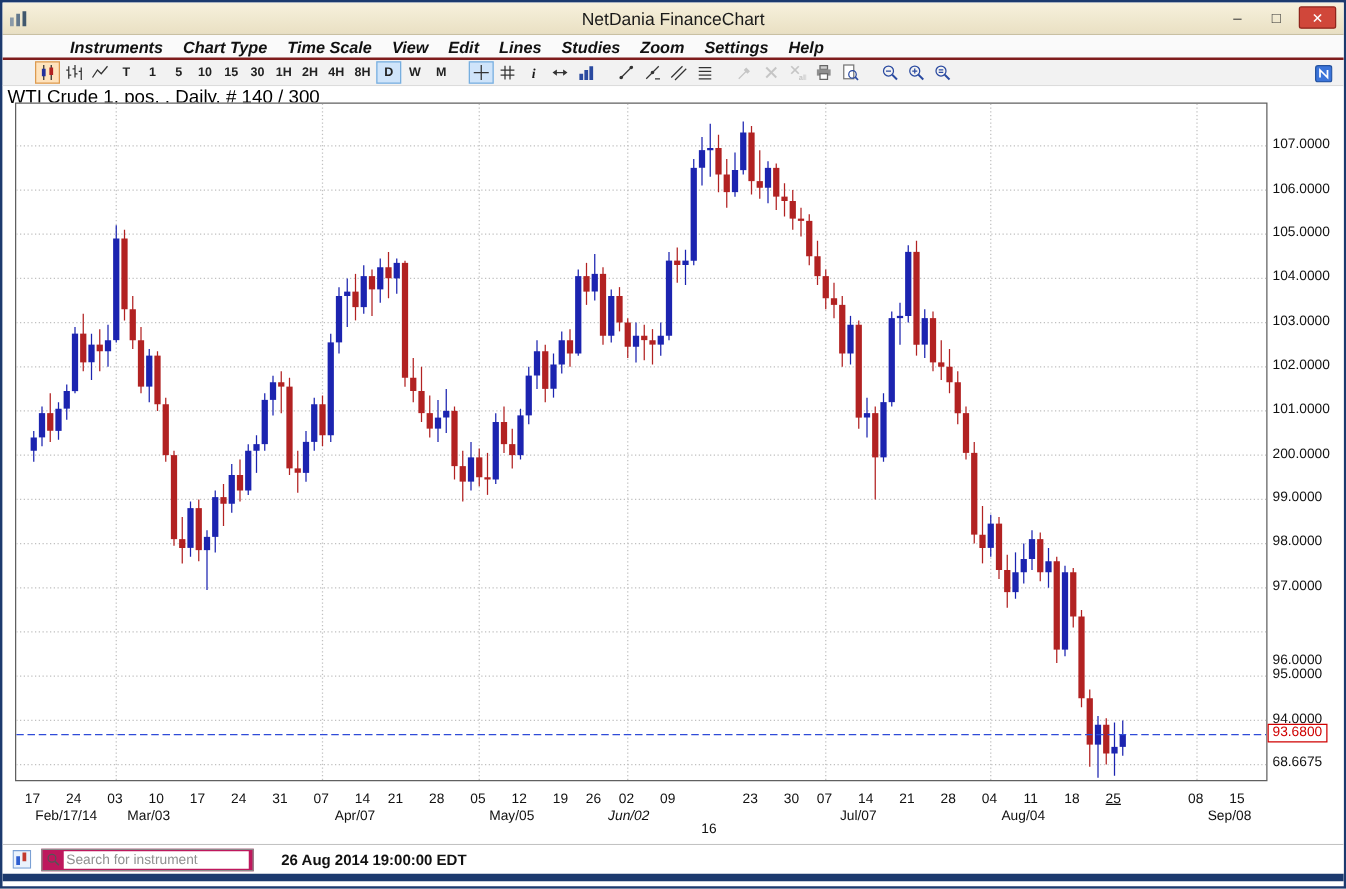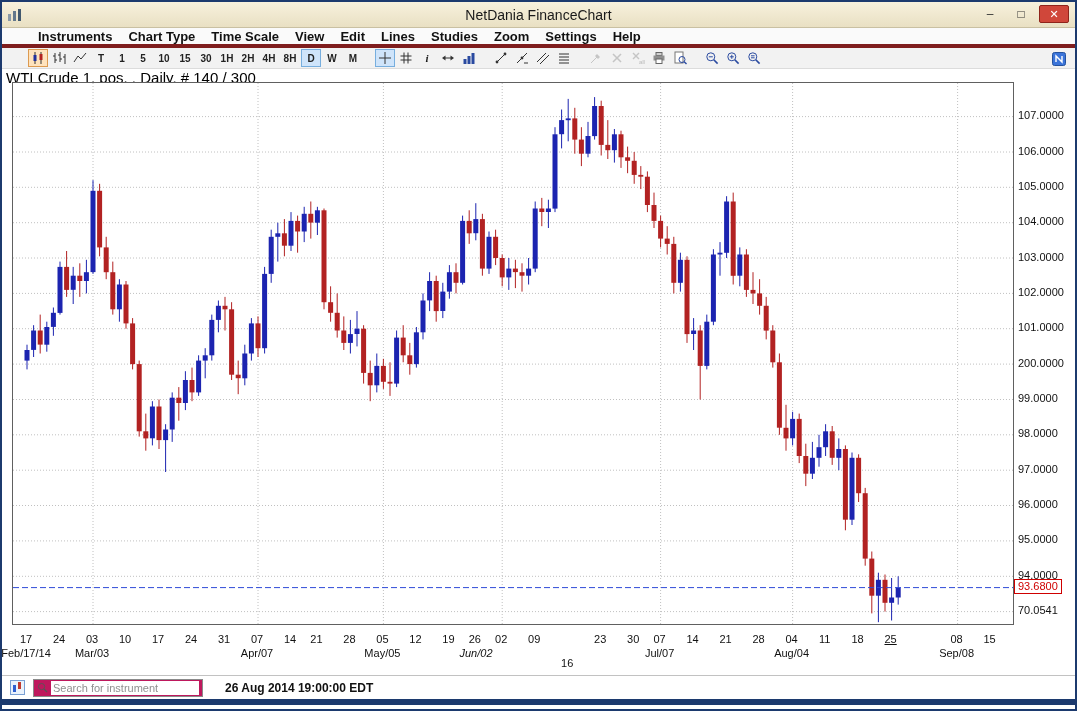--- a/index.html
+++ b/index.html
@@ -12,22 +12,22 @@
   
   .titlebar { height:26px; background:linear-gradient(#f7f1dd,#e9e0c3); border-bottom:1px solid #c9c0a2;
     display:flex; align-items:center; position:relative; }
   .app-icon { margin-left:5px; display:flex; align-items:center; }
   .title { position:absolute; left:50%; transform:translateX(-50%); font-size:14px; color:#1a1a1a; white-space:nowrap; }
   .win-buttons { position:absolute; right:6px; top:3px; display:flex; gap:5px; }
   .win-btn { width:26px; height:18px; display:flex; align-items:center; justify-content:center;
     font-size:12px; color:#333; cursor:default; }
   .win-btn.close { background:#d0473a; color:#fff; border:1px solid #8f241b; border-radius:2px; width:30px; font-size:11px; }
   
-  .menubar { height:20px; background:#fafafa; border-bottom:4px solid #7f1d1d; display:flex; align-items:center;
-    padding-left:28px; font-weight:bold; font-size:13px; }
+  .menubar { height:20px; background:#fafafa; border-bottom:2px solid #7f1d1d; display:flex; align-items:center;
+    padding-left:46px; font-weight:bold; font-size:13px;font-style:italic; }
   .menu-item { padding:2px 8px; white-space:nowrap; cursor:default; }
   
   .toolbar { height:21px; background:#f2f2f2; border-bottom:1px solid #dcdcdc; display:flex; align-items:center;
     padding-left:26px; position:relative; }
   .tb-btn { width:20px; height:18px; display:flex; align-items:center; justify-content:center;
     font-size:10px; font-weight:bold; color:#222; margin-right:1px; border:1px solid transparent; cursor:default; }
   .tb-btn svg { display:block; }
   .tb-btn.selected-warm { background:#ffe3bd; border-color:#dc9a50; }
   .tb-btn.selected { background:#cfe4fa; border-color:#77aede; }
   .tb-btn.disabled { opacity:.5; }
@@ -35,21 +35,21 @@
   .tb-right { position:absolute; right:5px; top:2px; }
   
   .chart-area { position:relative; height:606px; background:#fff; }
   .overlay-label { position:absolute; left:4px; top:0px; font-size:15px; color:#000; }
   .plot { position:absolute; left:10px; top:13px; width:1002px; height:543px; border:1px solid #606060; background:#fff; }
   .plot svg { display:block; }
   .y-scale { position:absolute; left:1014px; top:0; width:60px; height:606px; }
   .y-label { position:absolute; left:2px; font-size:11px; color:#111; white-space:nowrap; }
   .x-scale { position:absolute; left:0; top:556px; width:1014px; height:44px; }
   .x-day { position:absolute; top:8px; font-size:11px; transform:translateX(-50%); color:#111; }
-  .x-month { position:absolute; top:22px; font-size:11px; transform:translateX(-50%); color:#111; white-space:nowrap; }
+  .x-month { position:absolute; top:22px; font-size:11px; transform:translateX(-50%); color:#111; white-space:nowrap;margin-left:27px; }
   .current-price-label { position:absolute; left:1012px; border:1px solid #cf0000; color:#cf0000; background:#fff;
     font-size:11px; line-height:13px; padding:0 3px; white-space:nowrap; }
   
   .statusbar { height:24px; border-top:1px solid #c2c2c2; background:#fff; display:flex; align-items:center;
     padding-left:8px; gap:8px; }
   .status-icon { display:flex; align-items:center; }
   .search-box { width:170px; height:18px; border:1px solid #8a8a8a; background:#be185d; display:flex; align-items:center; padding:0 3px; gap:3px; }
   .search-box input { border:none; outline:none; font-size:11px; flex:1; min-width:0; font-family:"Liberation Sans",sans-serif; color:#333; }
   .search-box input::placeholder { color:#909090; }
   .timestamp { font-size:12px; font-weight:bold; margin-left:14px; }
@@ -577,24 +577,24 @@
         <div class="y-label" style="top: 75.5px;">106.0000</div>
         <div class="y-label" style="top: 110.8px;">105.0000</div>
         <div class="y-label" style="top: 146.2px;">104.0000</div>
         <div class="y-label" style="top: 181.5px; text-align: center;">103.0000</div>
         <div class="y-label" style="top: 216.9px;">102.0000</div>
         <div class="y-label" style="top: 252.2px;">101.0000</div>
         <div class="y-label" style="top: 287.6px;">200.0000</div>
         <div class="y-label" style="top: 323px;">99.0000</div>
         <div class="y-label" style="top: 358.3px;">98.0000</div>
         <div class="y-label" style="top: 393.7px;">97.0000</div>
-        <div class="y-label" style="top: 429px;">96.0000</div>
+        <div class="y-label" style="top: 453px;">96.0000</div>
         <div class="y-label" style="top: 464.4px;">95.0000</div>
         <div class="y-label" style="top: 499.8px;">94.0000</div>
-        <div class="y-label" style="top: 535.1px;">70.0541</div>
+        <div class="y-label" style="top: 535.1px;">68.6675</div>
       </div>
     <div class="x-scale" id="x-scale">
         <div class="x-day" style="left: 24px;">17</div>
         <div class="x-month" style="left: 24px;">Feb/17/14</div>
         <div class="x-day" style="left: 57px;">24</div>
         <div class="x-day" style="left: 90px;">03</div>
         <div class="x-month" style="left: 90px;">Mar/03</div>
         <div class="x-day" style="left: 123px;">10</div>
         <div class="x-day" style="left: 156px;">17</div>
         <div class="x-day" style="left: 189px;">24</div>

